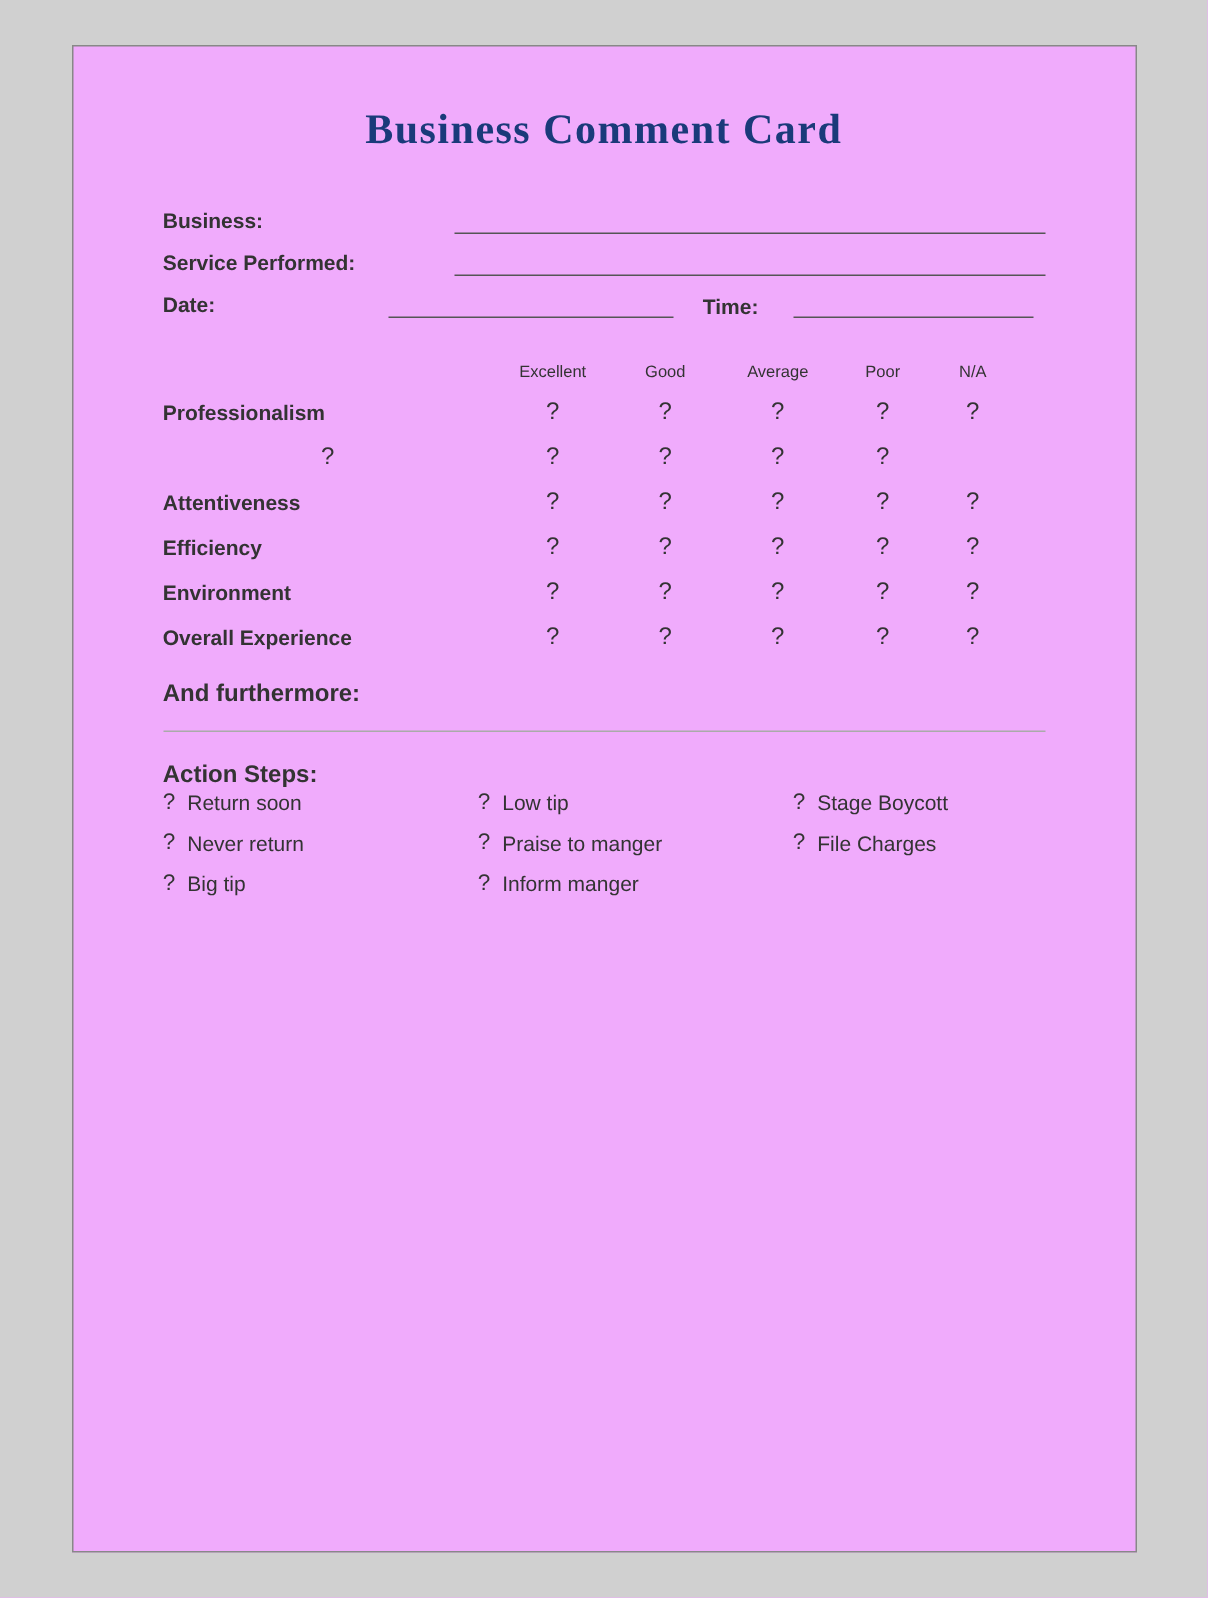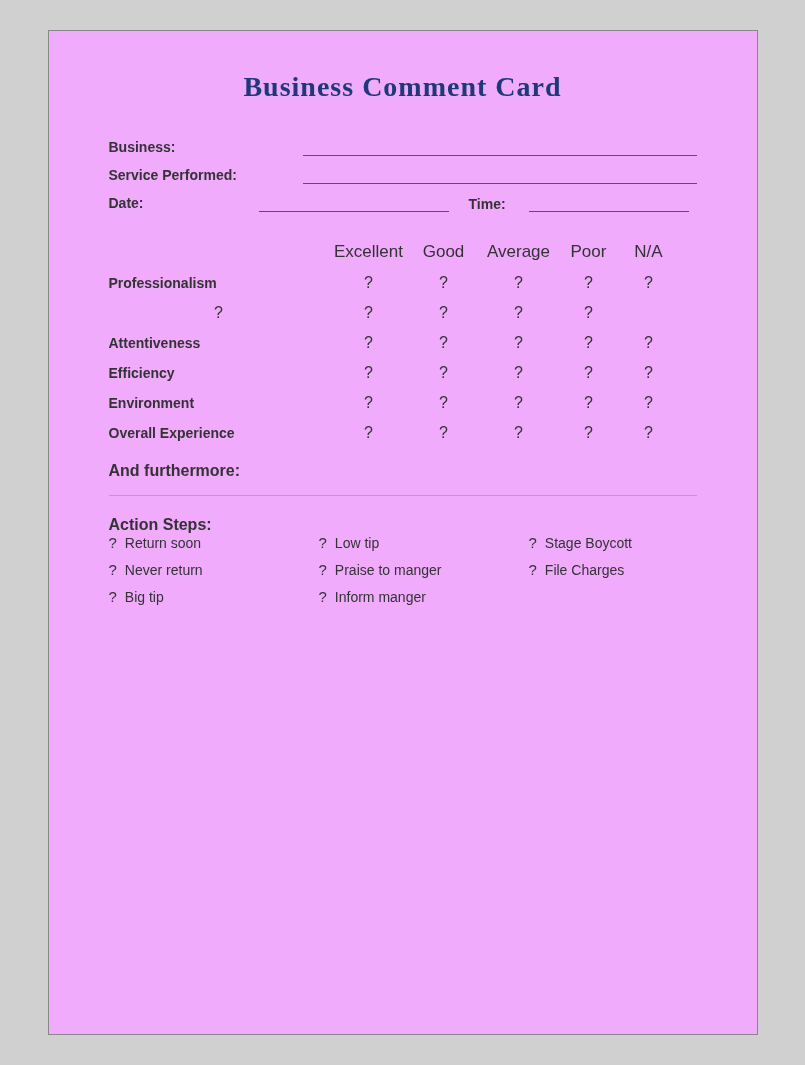--- a/index.html
+++ b/index.html
@@ -96,21 +96,21 @@
     }
 
     .rating-header {
       display: grid;
       grid-template-columns: 220px 80px 70px 80px 60px 60px;
       margin-bottom: 12px;
     }
 
     .rating-header-cell {
       text-align: center;
-      font-size: 17px;
+      font-size: 11px;
       color: #333;
     }
 
     .rating-header-cell:first-child {
       text-align: left;
     }
 
     .rating-row {
       display: grid;
       grid-template-columns: 220px 80px 70px 80px 60px 60px;

